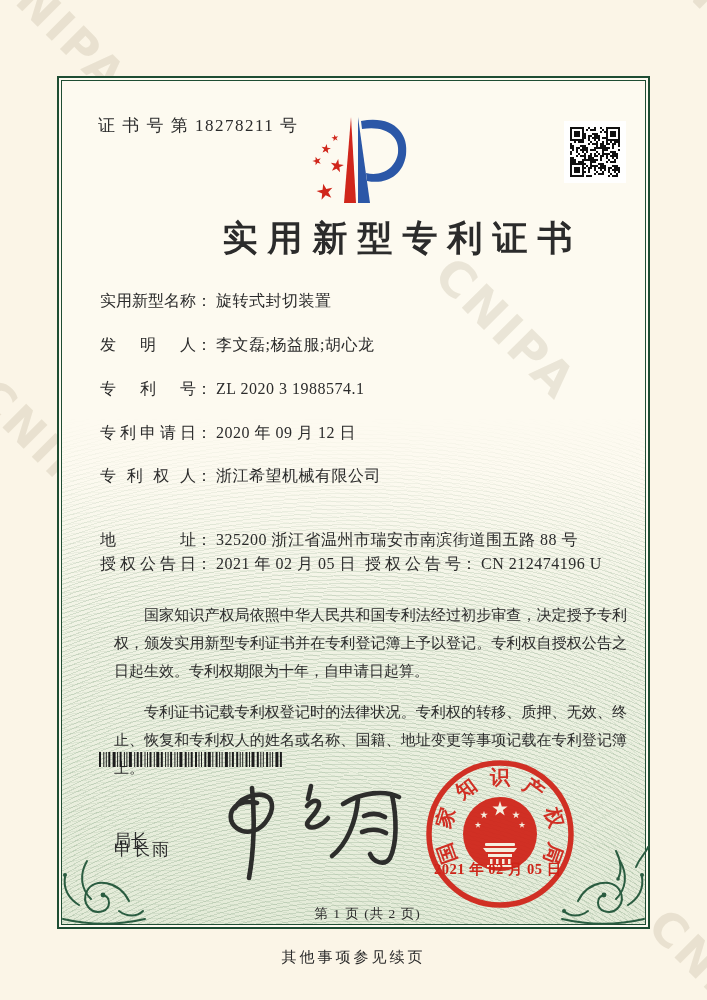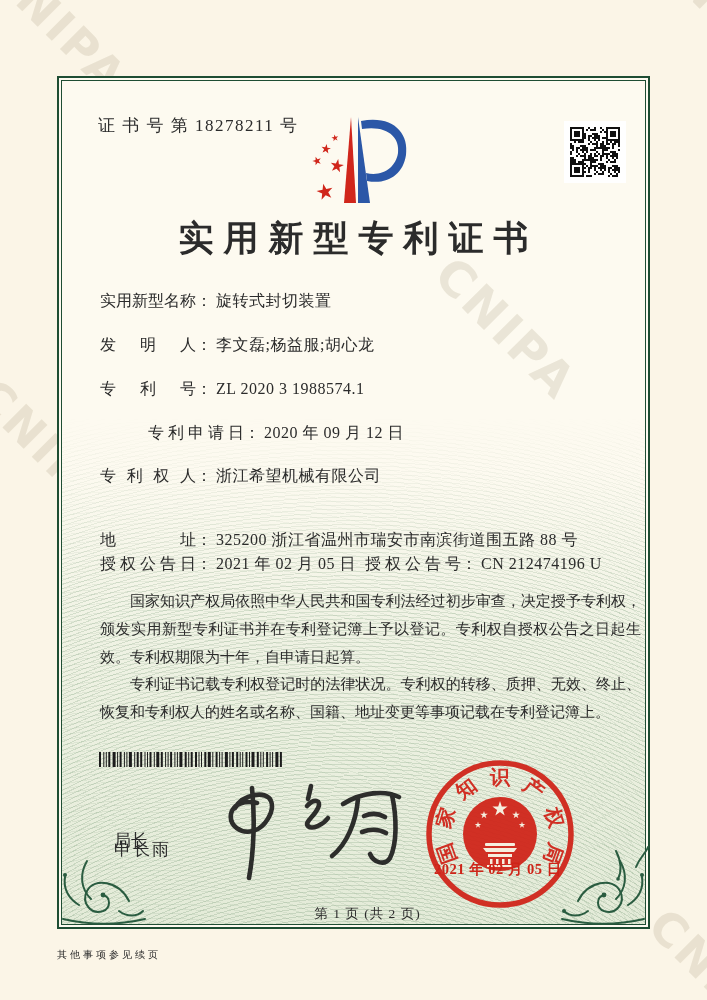--- a/index.html
+++ b/index.html
@@ -21,40 +21,40 @@
      -webkit-mask-image:linear-gradient(180deg,transparent 0 40%,rgba(0,0,0,.9) 62%,#000 100%);
      mask-image:linear-gradient(180deg,transparent 0 40%,rgba(0,0,0,.9) 62%,#000 100%);}
   .corner-orn{position:absolute;bottom:-2px;}
   .corner-orn.right{right:-2px;}
   .corner-orn.left{left:-2px;transform:scaleX(-1);}
   
   #cert-number{position:absolute;left:98px;top:114px;font-size:17px;letter-spacing:1.5px;}
   #logo{position:absolute;left:303px;top:113px;}
   #qr{position:absolute;left:564px;top:121px;width:62px;height:62px;background:#fff;padding:0;}
   #title{position:absolute;left:57px;top:215px;width:593px;text-align:center;
-         font-size:35px;font-weight:bold;letter-spacing:10px;text-indent:10px;}
+         font-size:35px;font-weight:bold;letter-spacing:10px;text-indent:10px;padding-left:44px;}
   .frow{position:absolute;left:100px;font-size:16px;white-space:nowrap;}
   .lab{display:inline-block;width:96px;text-align:justify;text-align-last:justify;vertical-align:top;}
   .colon{display:inline-block;margin-right:4px;}
   .val{letter-spacing:0.5px;}
   .pair2{position:absolute;left:265px;top:0;}
   #paras{position:absolute;left:100px;top:588px;width:541px;font-size:15px;
          line-height:1.85;text-align:justify;}
-  #paras p{margin:0;text-indent:2em;}
+  #paras p{margin:14px;text-indent:2em;}
   #barcode{position:absolute;left:99px;top:752px;}
   #issuer-title{position:absolute;left:114px;top:801px;font-family:"DejaVu Sans","Liberation Sans",sans-serif;font-size:17px;margin-top:28px;}
   #issuer-name{position:absolute;left:114px;top:838px;font-family:Liberation Sans, sans-serif;font-size:17px;letter-spacing:2px;}
   #signature{position:absolute;left:205px;top:776px;}
   #seal{position:absolute;left:421px;top:747px;opacity:.95;}
   .seal-char{font-size:20px;font-weight:bold;fill:#d0261b;text-anchor:middle;dominant-baseline:central;
              font-family:"Liberation Serif","DejaVu Serif",serif;}
   #seal-date{position:absolute;left:434px;top:860px;width:160px;font-size:14.5px;font-weight:bold;
              color:#ce2418;letter-spacing:0.5px;white-space:nowrap;}
   #page-num{position:absolute;left:57px;top:905px;width:621px;text-align:center;font-size:13.5px;letter-spacing:1px;}
-  #footer-note{position:absolute;left:57px;top:948px;width:593px;font-size:10px;letter-spacing:3px;}
+  #footer-note{position:absolute;left:57px;top:948px;width:593px;text-align:center;font-size:15px;letter-spacing:3px;}
 </style>
 </head>
 <body>
 
 <div id="page">
 
   <div class="wm" style="left:-26px;top:-2px;font-size:46px;">CNIPA</div>
   <div class="wm" style="left:636px;top:-20px;font-size:46px;">CNIPA</div>
   <div class="wm" style="left:-40px;top:420px;font-size:46px;">CNIPA</div>
   <div class="wm" style="left:632px;top:950px;font-size:46px;">CNIPA</div>
@@ -451,21 +451,21 @@
 
   <div class="frow" style="top:291px;">
     <span class="lab">实用新型名称</span><span class="colon">：</span><span class="val">旋转式封切装置</span>
   </div>
   <div class="frow" style="top:335px;">
     <span class="lab">发明人</span><span class="colon">：</span><span class="val">李文磊;杨益服;胡心龙</span>
   </div>
   <div class="frow" style="top:379px;">
     <span class="lab">专利号</span><span class="colon">：</span><span class="val">ZL 2020 3 1988574.1</span>
   </div>
-  <div class="frow" style="top:423px;margin-left:48px;">
+  <div class="frow" style="top:423px;">
     <span class="lab">专利申请日</span><span class="colon">：</span><span class="val">2020 年 09 月 12 日</span>
   </div>
   <div class="frow" style="top:466px;">
     <span class="lab">专利权人</span><span class="colon">：</span><span class="val">浙江希望机械有限公司</span>
   </div>
   <div class="frow" style="top:530px;">
     <span class="lab">地址</span><span class="colon">：</span><span class="val">325200 浙江省温州市瑞安市南滨街道围五路 88 号</span>
   </div>
   <div class="frow" style="top:554px;width:541px;">
     <span class="lab">授权公告日</span><span class="colon">：</span><span class="val">2021 年 02 月 05 日</span>

